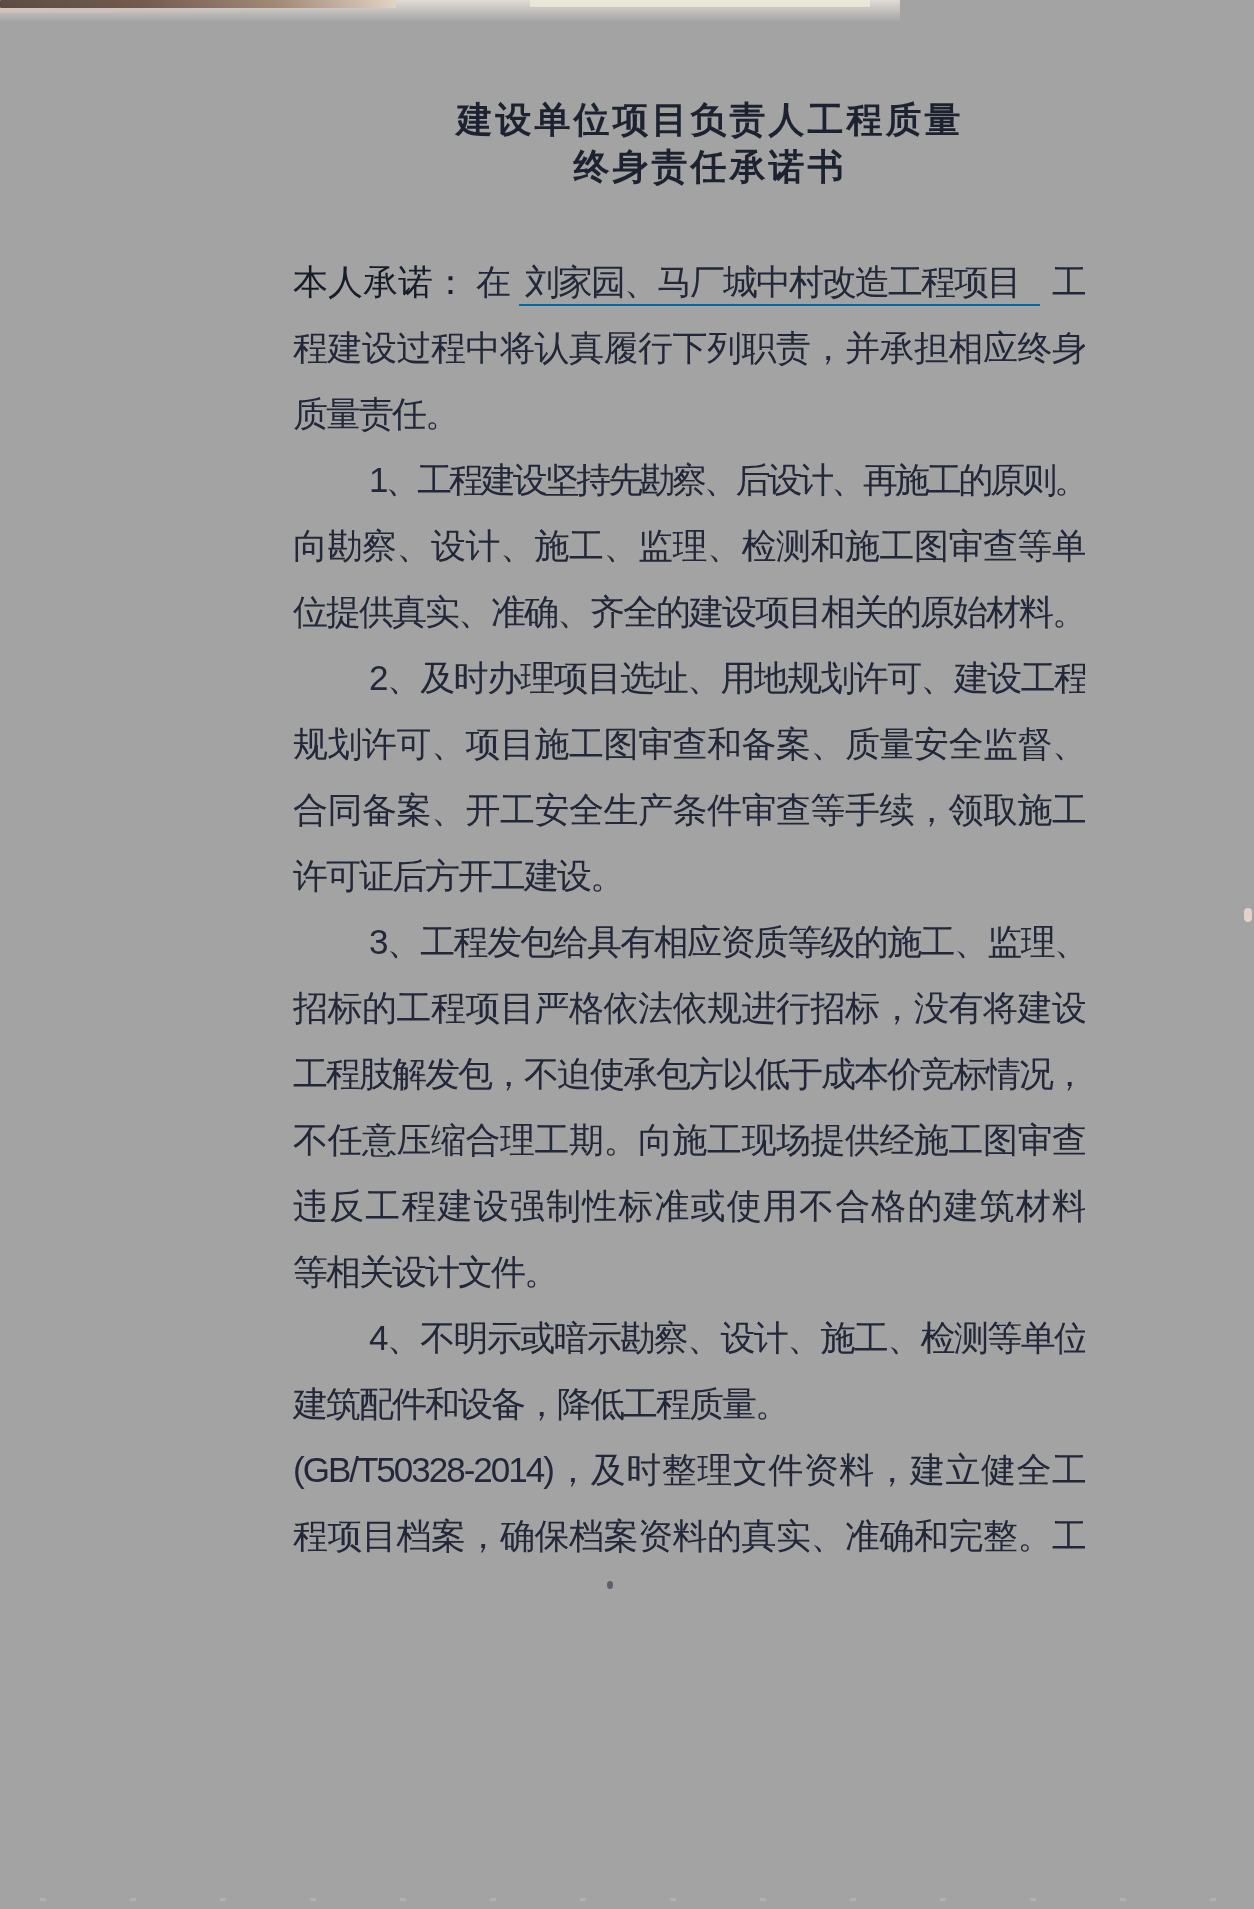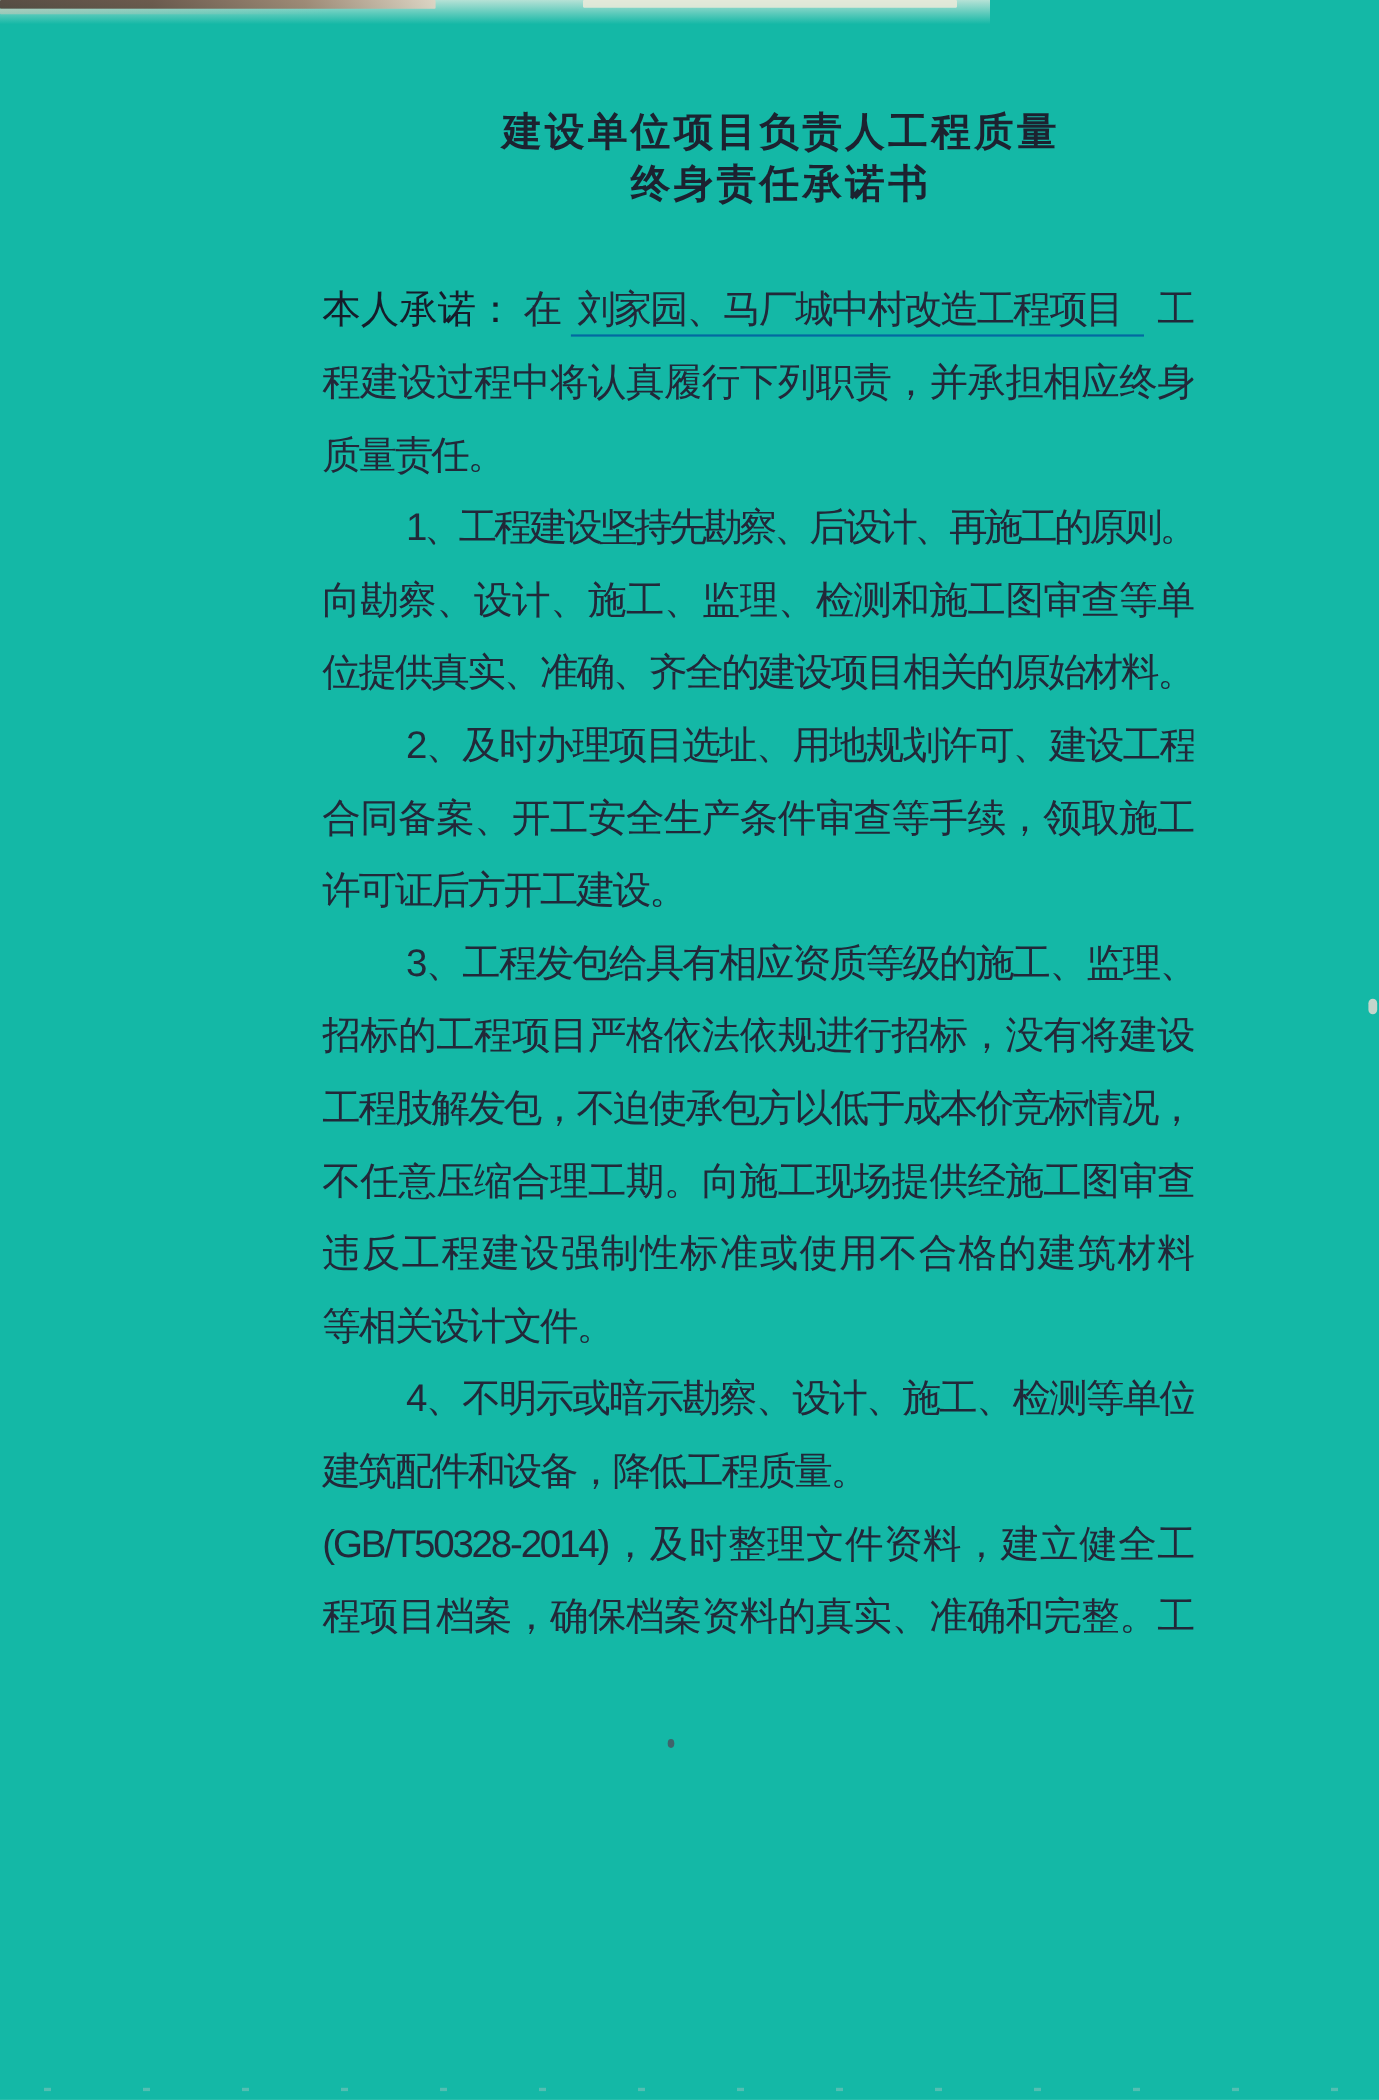--- a/index.html
+++ b/index.html
@@ -1,21 +1,21 @@
 <!DOCTYPE html>
 <html><head>
 <meta charset="utf-8">
 <style>
   html, body { margin: 0; padding: 0; background: #e8e8e8; }
   .page {
     position: relative;
     width: 1254px;
     height: 1909px;
     margin: 0 auto;
-    background: #14b8a6;
+    background: #a3a3a3;
     overflow: hidden;
     font-family: "Liberation Sans", sans-serif;
     color: #212736;
   }
   
   .top-tint {
     position: absolute; top: 0; left: 0; width: 900px; height: 22px;
     background: linear-gradient(to bottom, #fbf3ea, rgba(255,255,255,0));
     opacity: .7;
   }
@@ -103,20 +103,21 @@
 
   <div class="doc-body">
     <div class="line"><span class="intro-lead">本人承诺：</span><span class="intro-pre">在</span><span class="underlined">刘家园、马厂城中村改造工程项目</span><span class="intro-tail">工</span></div>
 
     <div class="line">程建设过程中将认真履行下列职责，并承担相应终身</div>
     <div class="line short">质量责任。</div>
     <div class="line indent">1、工程建设坚持先勘察、后设计、再施工的原则。</div>
     <div class="line">向勘察、设计、施工、监理、检测和施工图审查等单</div>
     <div class="line">位提供真实、准确、齐全的建设项目相关的原始材料。</div>
     <div class="line indent">2、及时办理项目选址、用地规划许可、建设工程</div>
+    <div class="line">规划许可、项目施工图审查和备案、质量安全监督、</div>
     <div class="line">合同备案、开工安全生产条件审查等手续，领取施工</div>
     <div class="line short">许可证后方开工建设。</div>
     <div class="line indent">3、工程发包给具有相应资质等级的施工、监理、</div>
     <div class="line">招标的工程项目严格依法依规进行招标，没有将建设</div>
     <div class="line">工程肢解发包，不迫使承包方以低于成本价竞标情况，</div>
     <div class="line">不任意压缩合理工期。向施工现场提供经施工图审查</div>
     <div class="line">违反工程建设强制性标准或使用不合格的建筑材料</div>
     <div class="line short">等相关设计文件。</div>
     <div class="line indent">4、不明示或暗示勘察、设计、施工、检测等单位</div>
     <div class="line short">建筑配件和设备，降低工程质量。</div>

